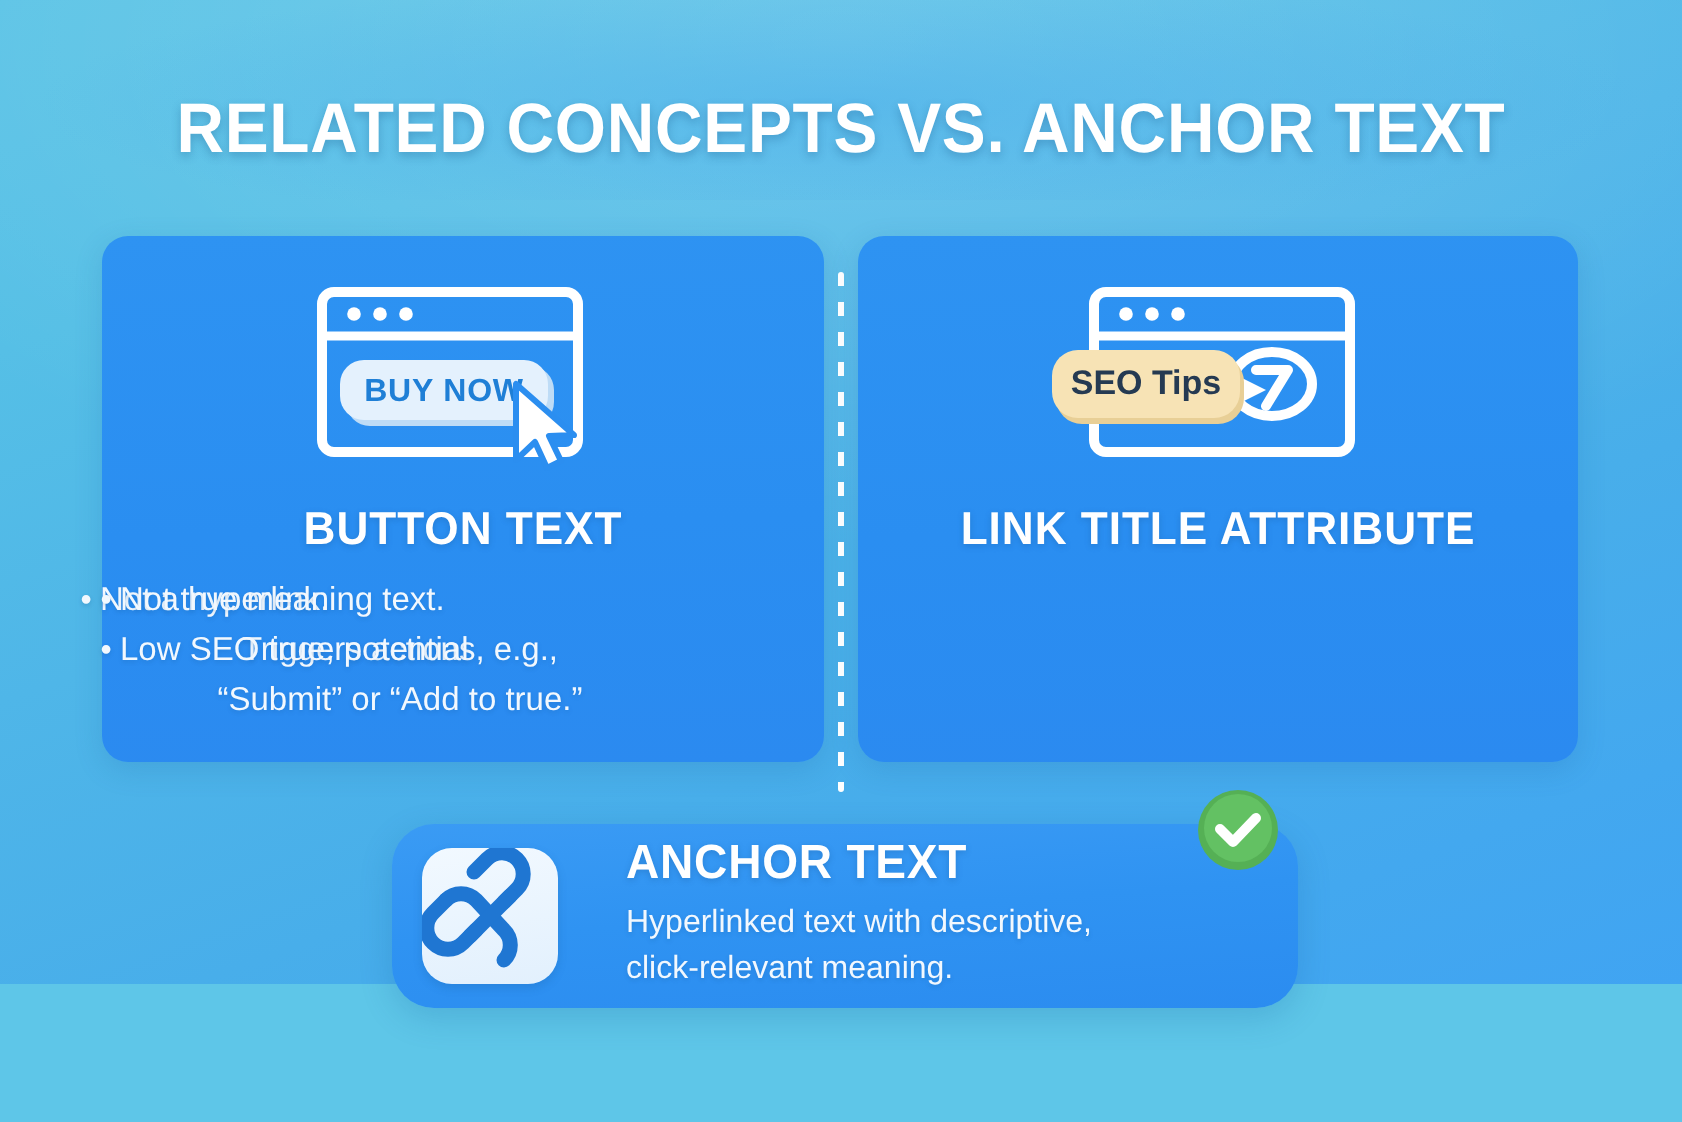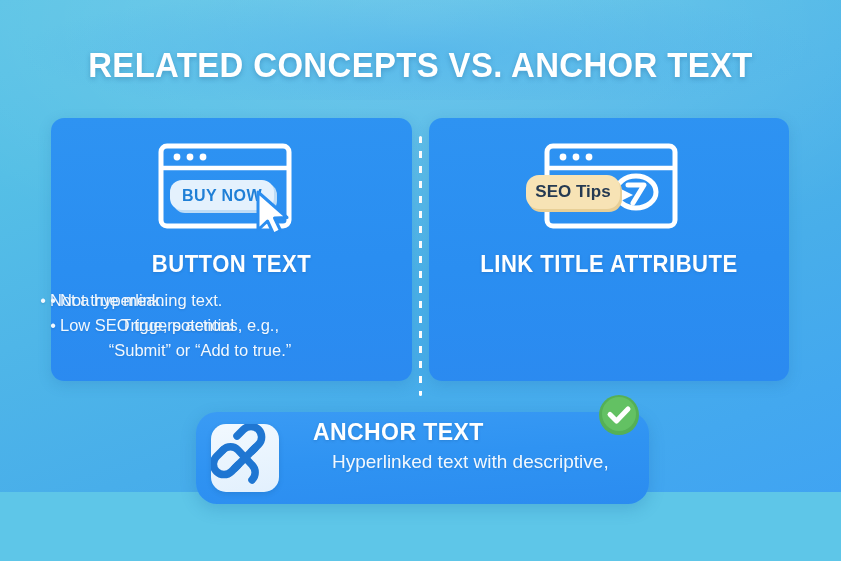--- a/index.html
+++ b/index.html
@@ -153,24 +153,23 @@
     transform-origin: left center;
     text-shadow: 0 1px 3px rgba(20,80,140,0.28);
     white-space: nowrap;
   }
   #bottom-desc {
     position: absolute;
     left: 313px;
     top: 450px;
     width: 320px;
     color: #f2f8fe;
-    font-size: 19px;
+    font-size: 16px;
     line-height: 23px;
     text-shadow: 0 1px 2px rgba(20,80,140,0.22);
-    margin-left: 19px;
   }
   #check-badge {
     position: absolute;
     left: 598px;
     top: 394px;
     width: 42px;
     height: 42px;
   }
 </style>
 </head>
@@ -269,20 +268,21 @@
         <path d="M12 26 a10.5 10.5 0 0 1 15 -0 L41 41 a10.5 10.5 0 0 1 -0 15"></path>
       </g>
       <path d="M24 44 L44 24" stroke="#1f76d2" stroke-width="7.5" stroke-linecap="round" fill="none"></path>
     </svg>
   </div>
 
   <div id="bottom-heading">ANCHOR TEXT</div>
 
   <div id="bottom-desc">
     <div>Hyperlinked text with descriptive,</div>
+    <div>click-relevant meaning.</div>
   </div>
 
   <svg id="check-badge" viewBox="0 0 42 42">
     <circle cx="21" cy="21" r="20" fill="#55b055"></circle>
     <circle cx="21" cy="20" r="17" fill="#63c163"></circle>
     <path d="M12 20.5 L18.5 27 L30 15" fill="none" stroke="#ffffff" stroke-width="5" stroke-linecap="round" stroke-linejoin="round"></path>
   </svg>
 
 </div>
 

